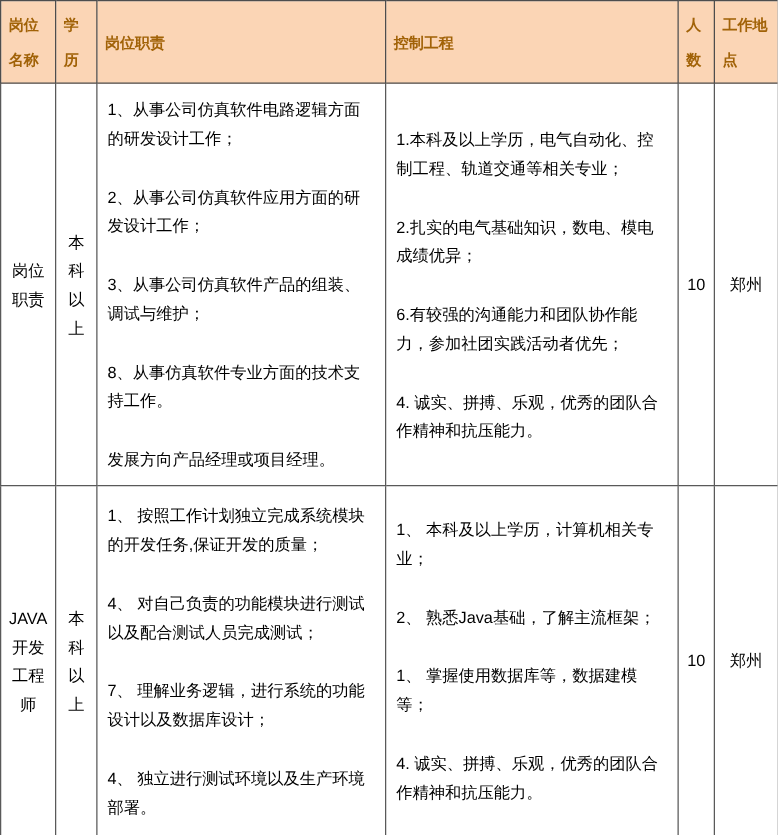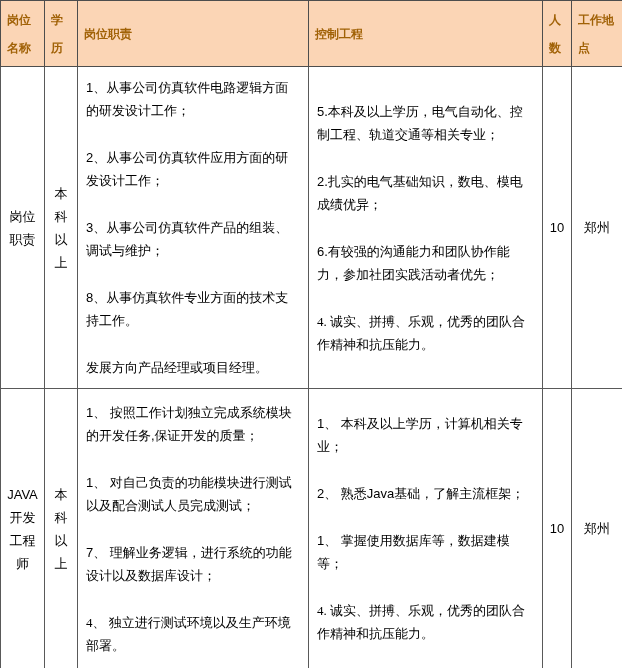--- a/index.html
+++ b/index.html
@@ -47,21 +47,21 @@
   }
   td.cell-center {
     text-align: center;
     padding: 0 4px;
   }
   td.cell-text {
     text-align: left;
     padding: 7px 8px;
   }
   td.cell-text .para { margin: 0 0 24px 0; }
-  td.cell-text .para:last-child { margin-bottom: 0; font-family: Liberation Serif, serif; }
+  td.cell-text .para:last-child { margin-bottom: 0; }
 </style>
 </head>
 <body>
 
 <table class="job-table">
   <colgroup>
     <col class="c-pos">
       <col class="c-edu">
       <col class="c-duty">
     <col class="c-req">
@@ -83,34 +83,34 @@
       <td class="cell-center">岗位职责</td>
       <td class="cell-center">本科以上</td>
       <td class="cell-text">
           <p class="para">1、从事公司仿真软件电路逻辑方面的研发设计工作；</p>
           <p class="para">2、从事公司仿真软件应用方面的研发设计工作；</p>
           <p class="para">3、从事公司仿真软件产品的组装、调试与维护；</p>
           <p class="para">8、从事仿真软件专业方面的技术支持工作。</p>
           <p class="para">发展方向产品经理或项目经理。</p>
         </td>
       <td class="cell-text">
-          <p class="para">5.本科及以上学历，电气自动化、控制工程、轨道交通等相关专业；</p>
+          <p class="para">1.本科及以上学历，电气自动化、控制工程、轨道交通等相关专业；</p>
           <p class="para">2.扎实的电气基础知识，数电、模电成绩优异；</p>
           <p class="para">6.有较强的沟通能力和团队协作能力，参加社团实践活动者优先；</p>
           <p class="para">4. 诚实、拼搏、乐观，优秀的团队合作精神和抗压能力。</p>
         </td>
       <td class="cell-center">10</td>
       <td class="cell-center">郑州</td>
     </tr>
     <tr class="r1">
       <td class="cell-center">JAVA开发工程师</td>
       <td class="cell-center">本科以上</td>
       <td class="cell-text">
           <p class="para">1、 按照工作计划独立完成系统模块的开发任务,保证开发的质量；</p>
-          <p class="para">1、 对自己负责的功能模块进行测试以及配合测试人员完成测试；</p>
+          <p class="para">4、 对自己负责的功能模块进行测试以及配合测试人员完成测试；</p>
           <p class="para">7、 理解业务逻辑，进行系统的功能设计以及数据库设计；</p>
           <p class="para">4、 独立进行测试环境以及生产环境部署。</p>
         </td>
       <td class="cell-text">
           <p class="para">1、 本科及以上学历，计算机相关专业；</p>
           <p class="para">2、 熟悉Java基础，了解主流框架；</p>
           <p class="para">1、 掌握使用数据库等，数据建模等；</p>
           <p class="para">4. 诚实、拼搏、乐观，优秀的团队合作精神和抗压能力。</p>
         </td>
       <td class="cell-center">10</td>

